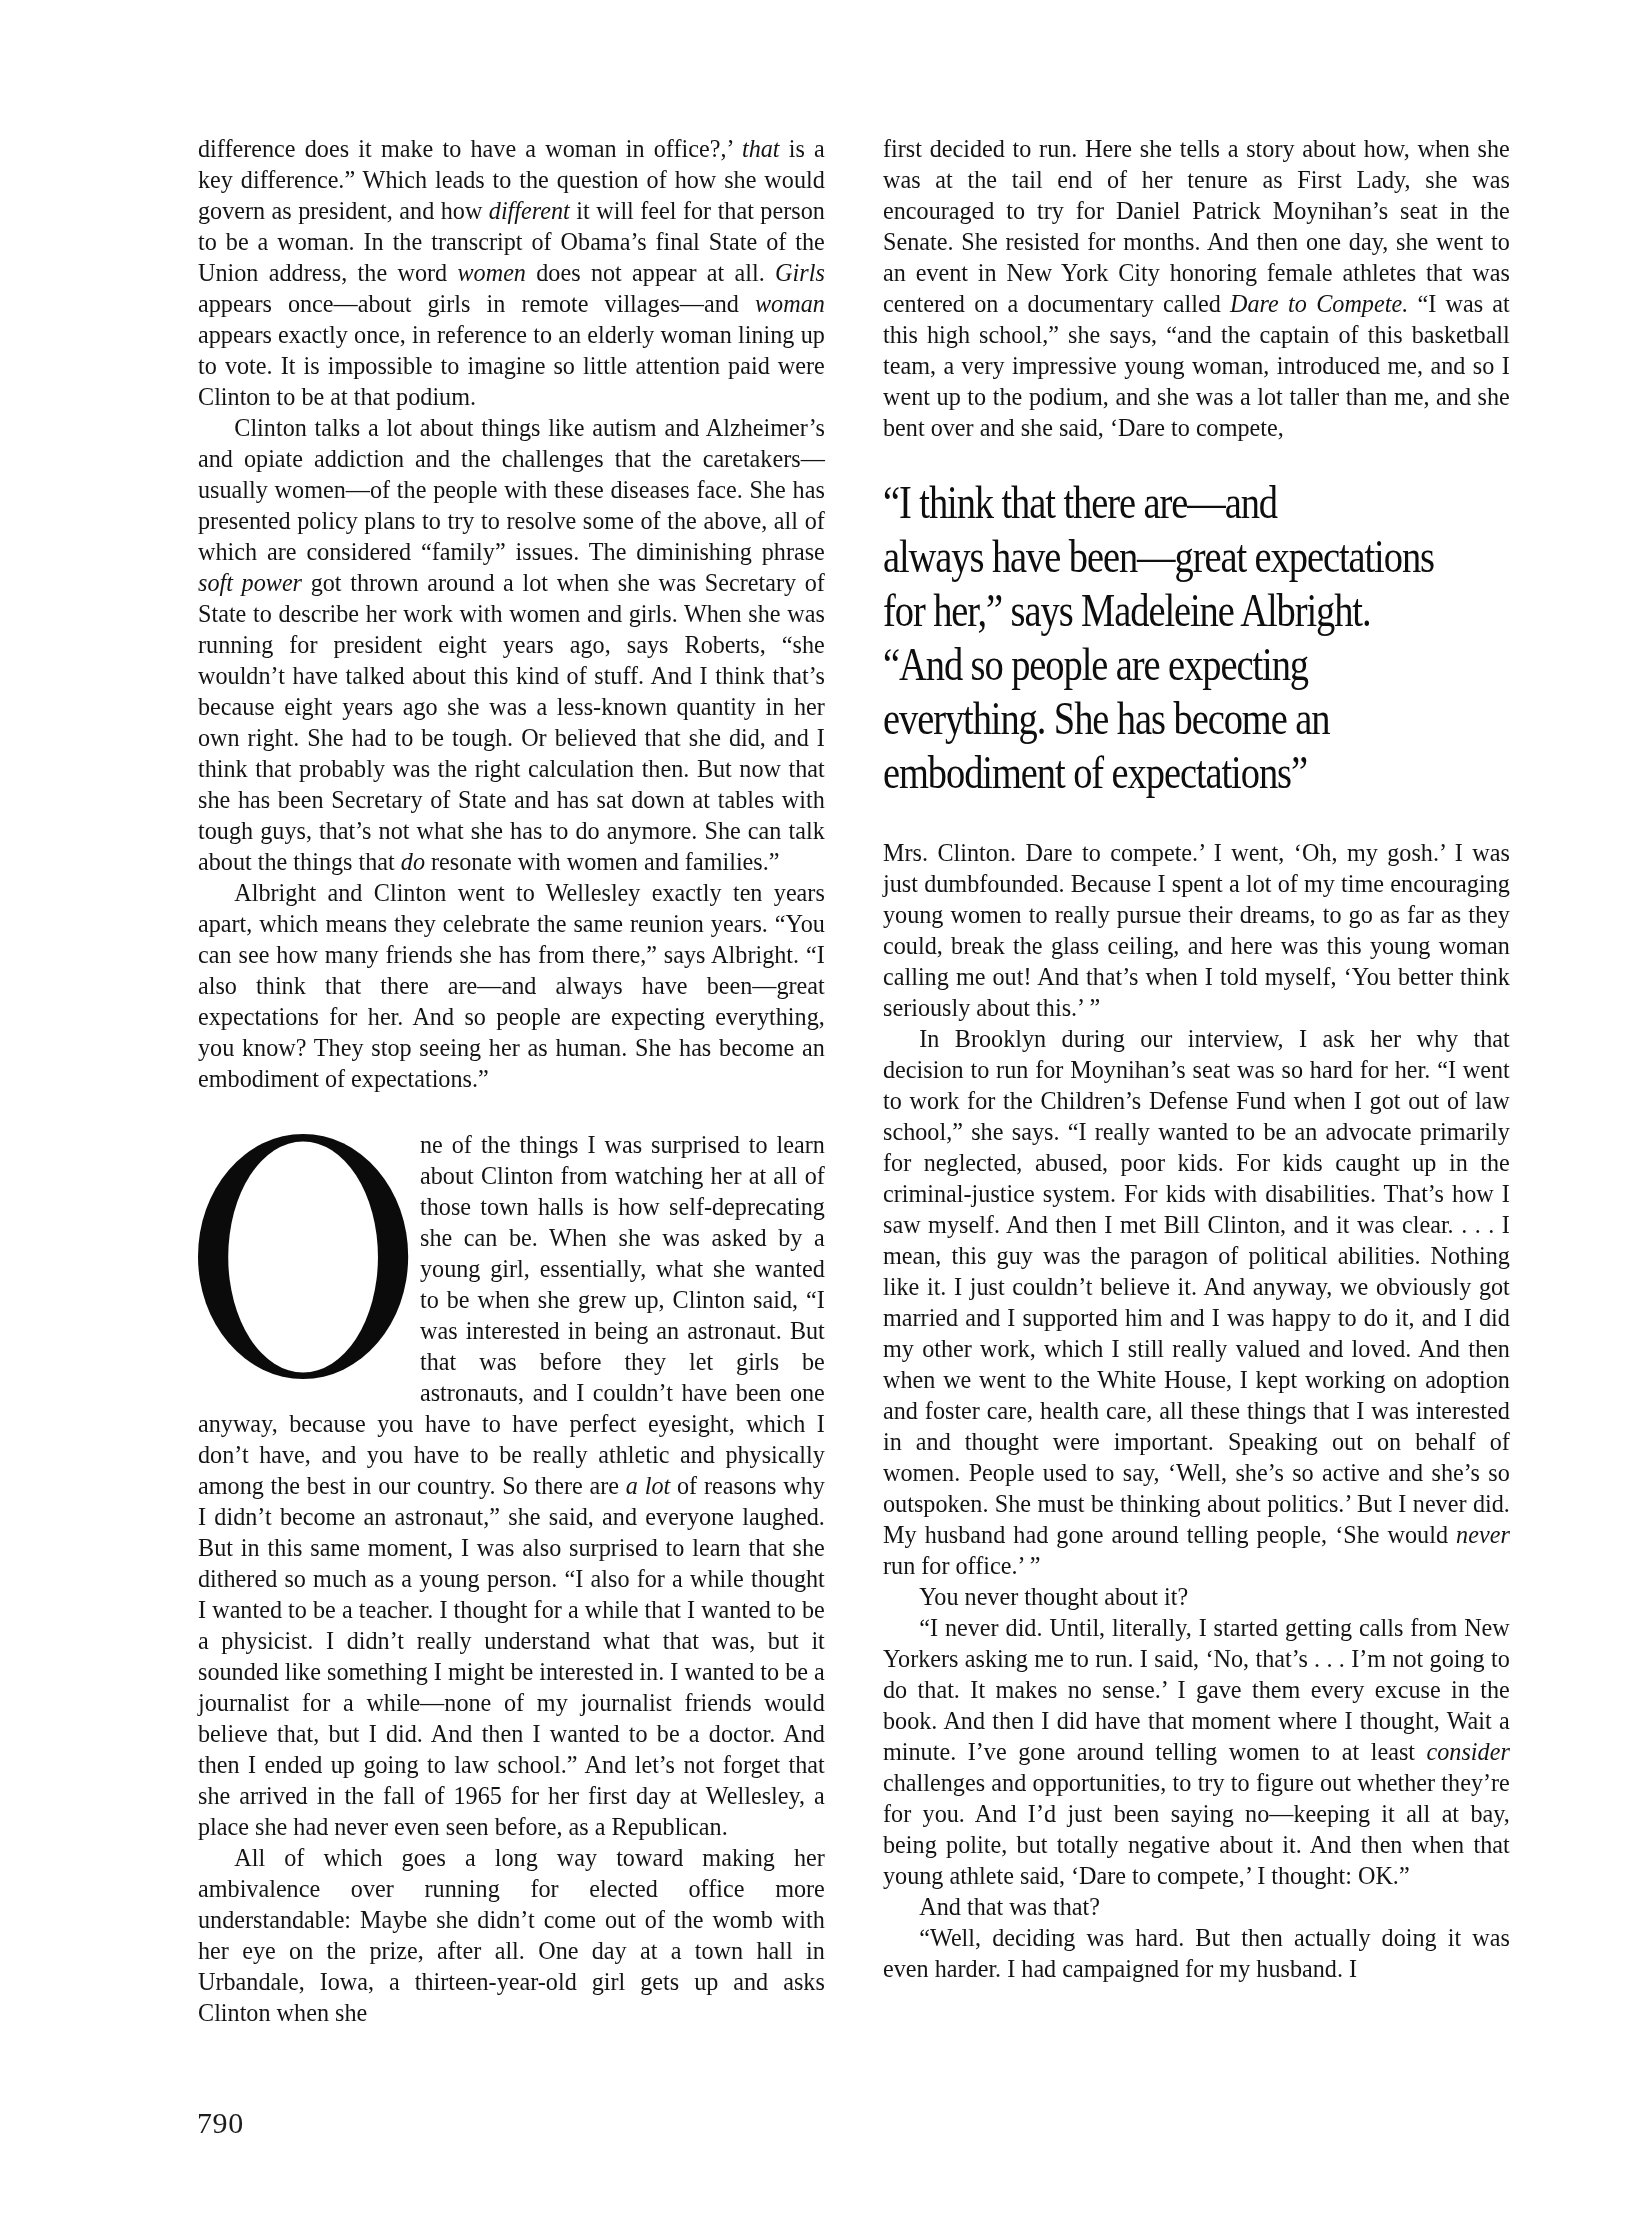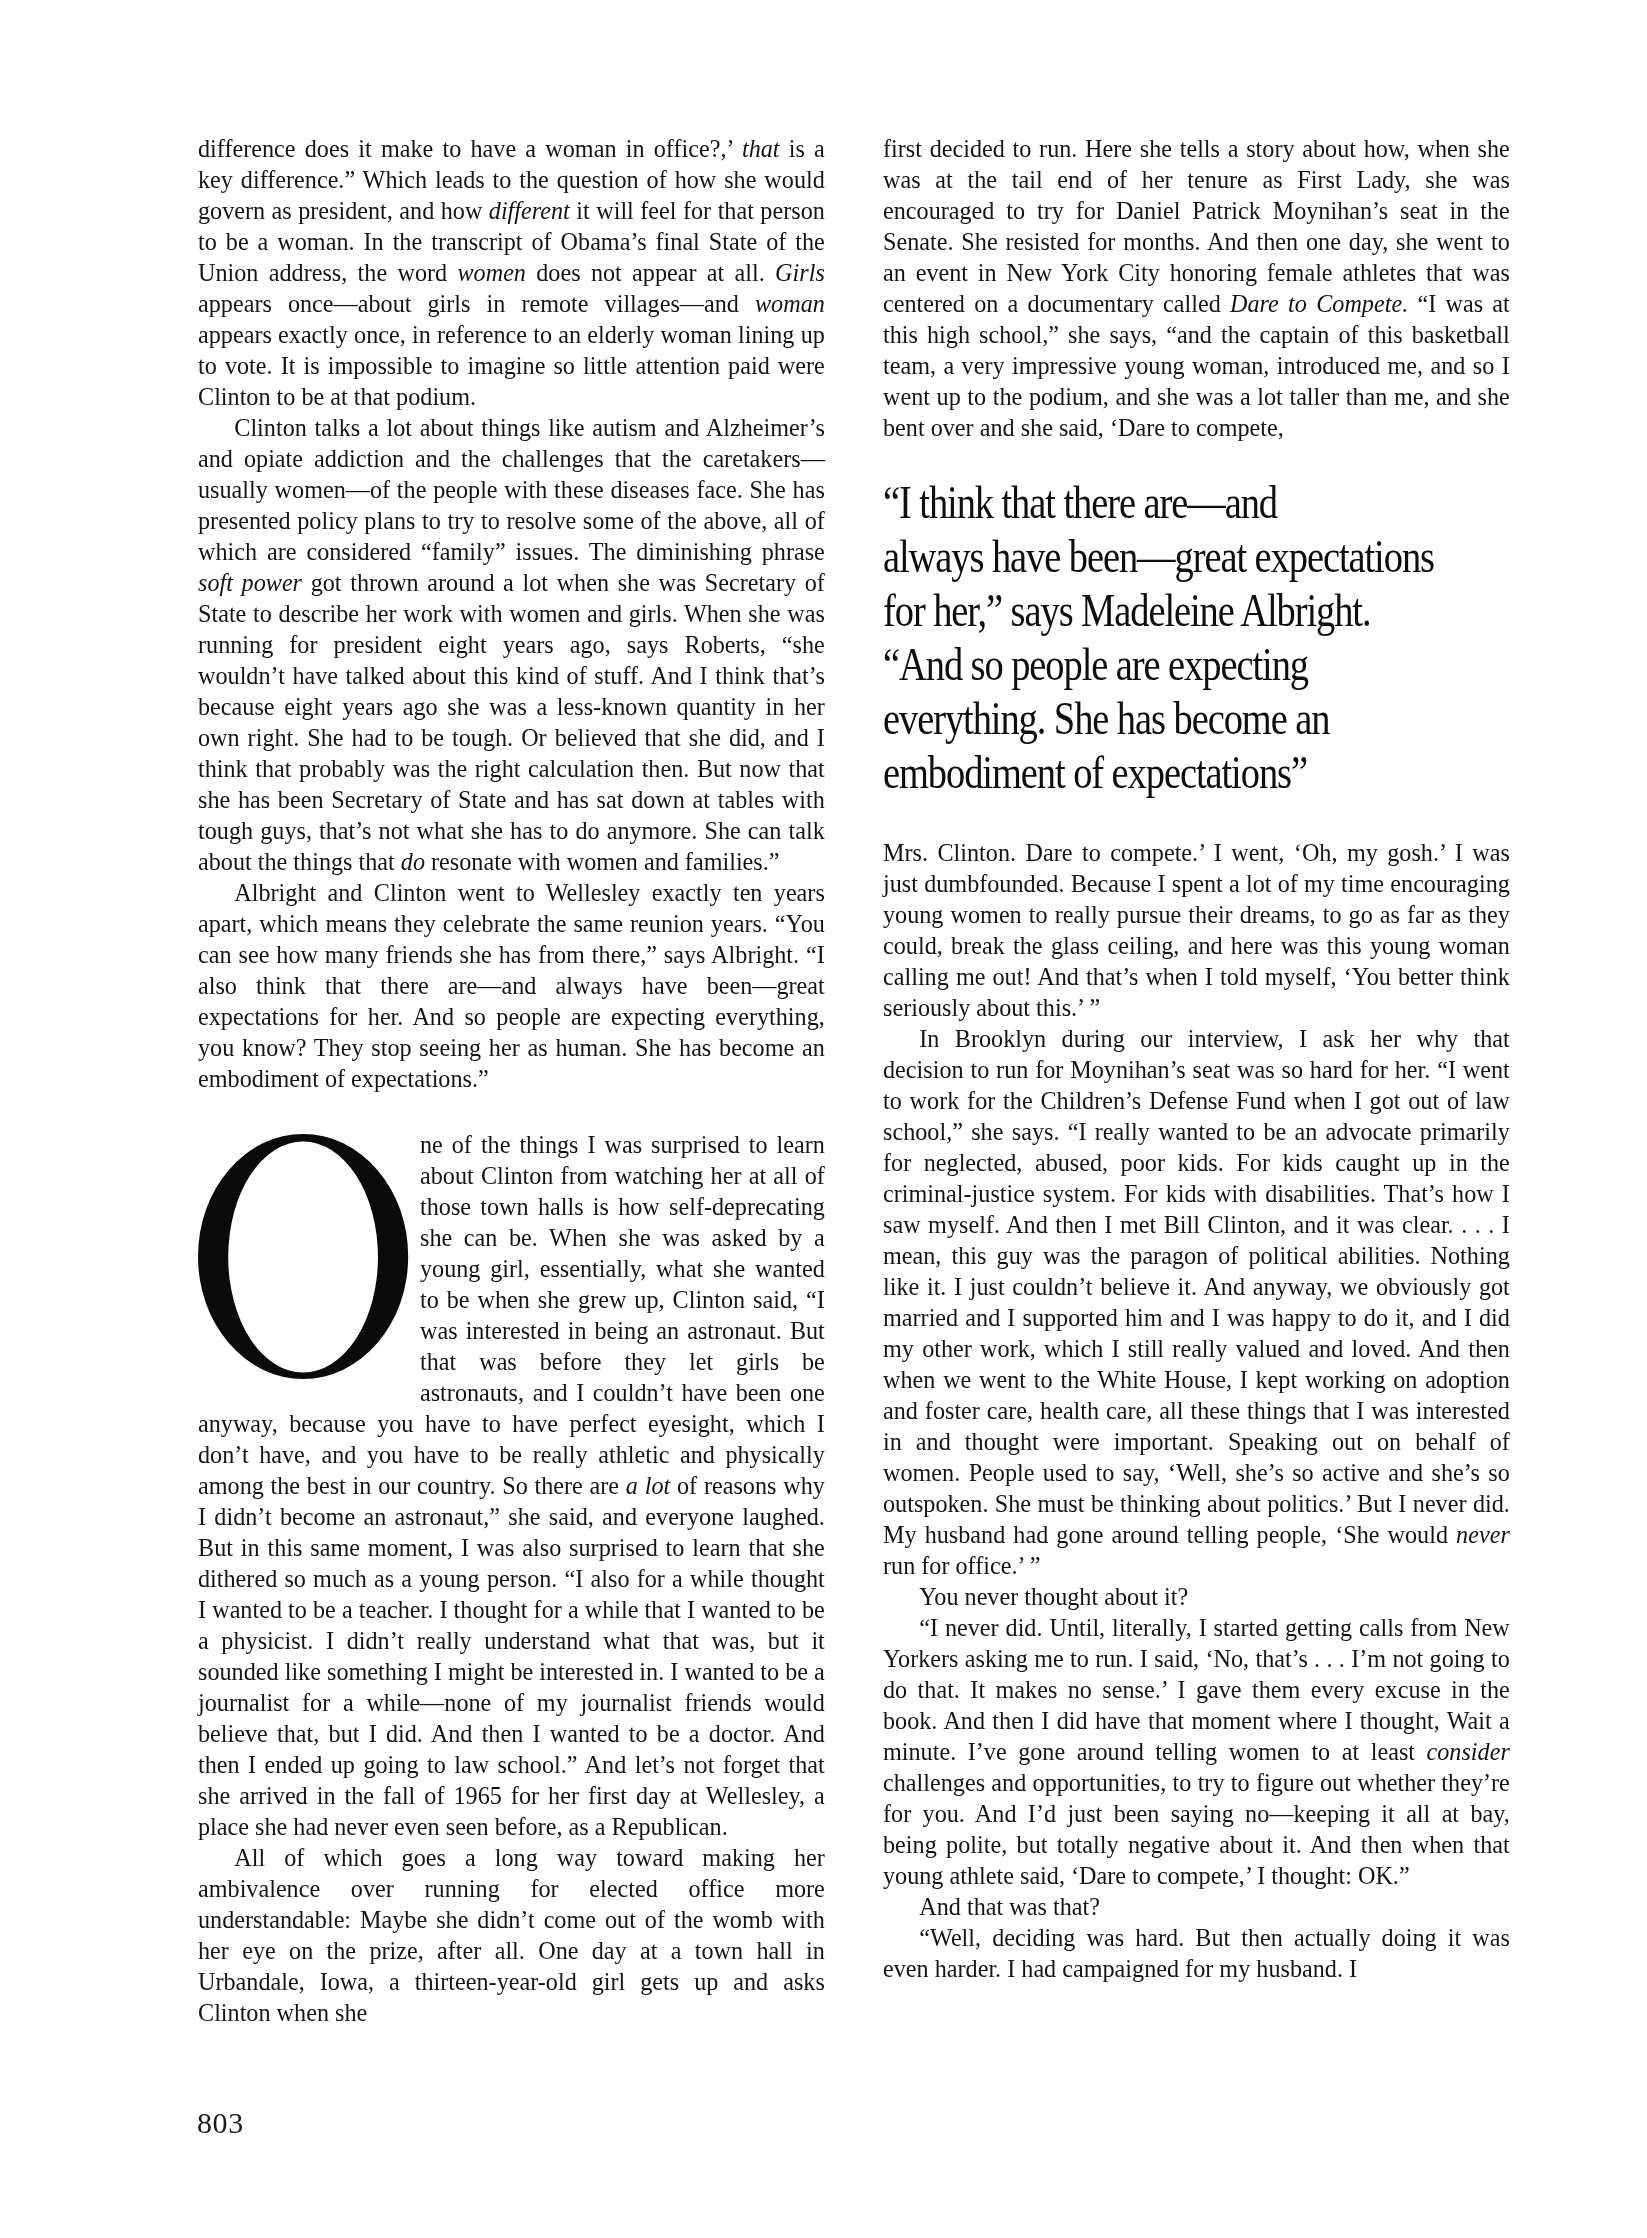--- a/index.html
+++ b/index.html
@@ -99,16 +99,16 @@
     <div>
         <p class="body-p"><span>Mrs. Clinton. Dare to compete.’ I went, ‘Oh, my gosh.’ I was just dumbfounded. Because I spent a lot of my time encouraging young women to really pursue their dreams, to go as far as they could, break the glass ceiling, and here was this young woman calling me out! And that’s when I told myself, ‘You better think seriously about this.’ ”</span></p>
         <p class="body-p indent"><span>In Brooklyn during our interview, I ask her why that decision to run for Moynihan’s seat was so hard for her. “I went to work for the Children’s Defense Fund when I got out of law school,” she says. “I really wanted to be an advocate primarily for neglected, abused, poor kids. For kids caught up in the criminal-justice system. For kids with disabilities. That’s how I saw myself. And then I met Bill Clinton, and it was clear. . . . I mean, this guy was the paragon of political abilities. Nothing like it. I just couldn’t believe it. And anyway, we obviously got married and I supported him and I was happy to do it, and I did my other work, which I still really valued and loved. And then when we went to the White House, I kept working on adoption and foster care, health care, all these things that I was interested in and thought were important. Speaking out on behalf of women. People used to say, ‘Well, she’s so active and she’s so outspoken. She must be thinking about politics.’ But I never did. My husband had gone around telling people, ‘She would </span><i>never</i><span> run for office.’ ”</span></p>
         <p class="body-p indent"><span>You never thought about it?</span></p>
         <p class="body-p indent"><span>“I never did. Until, literally, I started getting calls from New Yorkers asking me to run. I said, ‘No, that’s . . . I’m not going to do that. It makes no sense.’ I gave them every excuse in the book. And then I did have that moment where I thought, Wait a minute. I’ve gone around telling women to at least </span><i>consider</i><span> challenges and opportunities, to try to figure out whether they’re for you. And I’d just been saying no—keeping it all at bay, being polite, but totally negative about it. And then when that young athlete said, ‘Dare to compete,’ I thought: OK.”</span></p>
         <p class="body-p indent"><span>And that was that?</span></p>
         <p class="body-p indent"><span>“Well, deciding was hard. But then actually doing it was even harder. I had campaigned for my husband. I</span></p>
       </div>
   </div>
 
-  <div class="pagenum">803</div>
+  <div class="pagenum">790</div>
 
 </div>
 
 
 </body></html>

